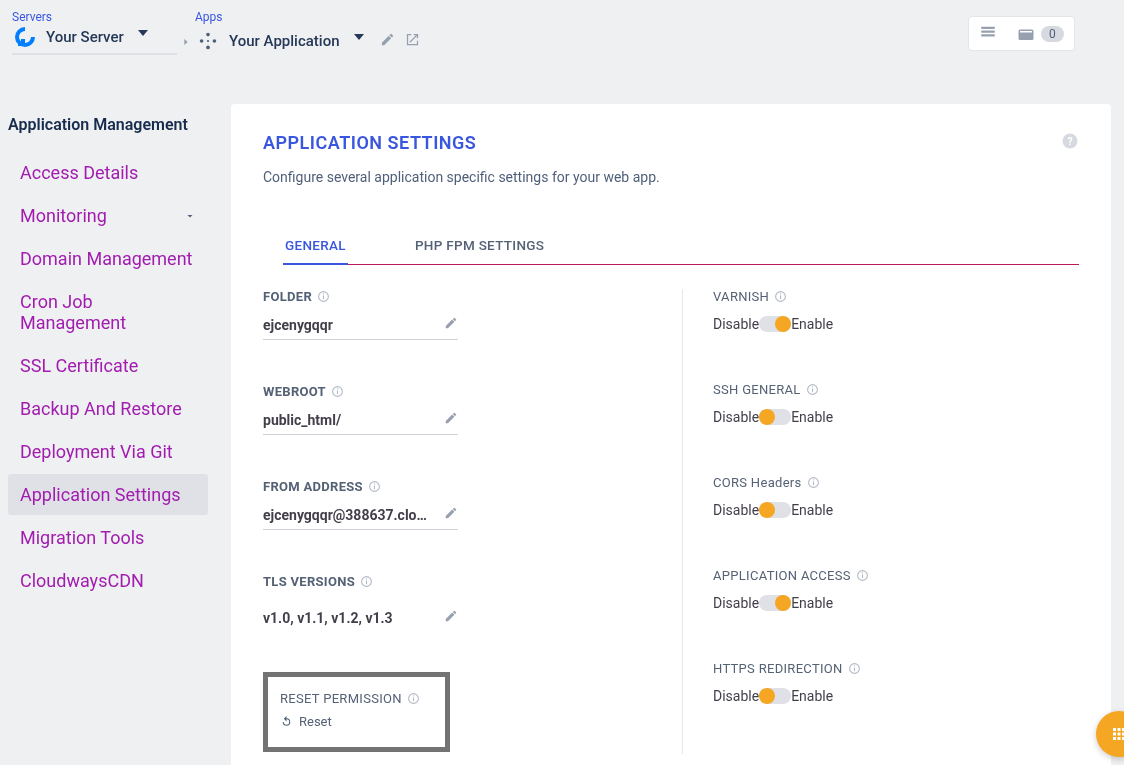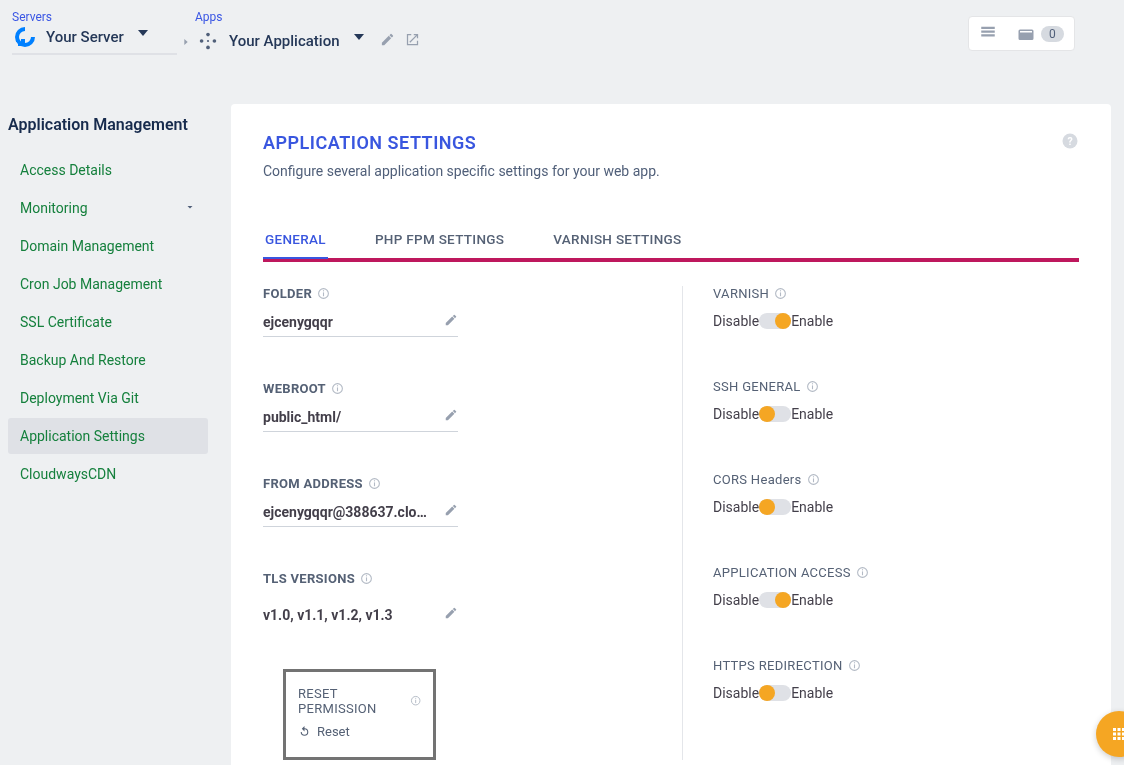--- a/index.html
+++ b/index.html
@@ -119,28 +119,28 @@
     }
     .sidebar h2 {
       font-size: 16px;
       font-weight: 600;
       color: #172b4d;
       margin-bottom: 18px;
       padding-left: 0px;
     }
     .side-item {
       padding: 10px 12px;
-      color: #15803d;
+      color: #a21caf;
       cursor: pointer;
       border-radius: 3px;
       margin-bottom: 2px;
       display: flex;
       justify-content: space-between;
       align-items: flex-end;
-      font-size: 14px;
+      font-size: 18px;
     }
     .side-item.active {
       background: #dfe1e6;
     }
     .chev svg { width:12px; height:12px; fill:#505f79;}
 
     
     .card {
       position: absolute;
       top: 104px;
@@ -156,33 +156,34 @@
       justify-content: space-between;
       align-items:flex-start;
     }
     .card-title {
       font-size: 18px;
       font-weight: 600;
       color: #3956df;
       letter-spacing: 0.5px;
     }
     .card-sub {
-      margin-top: 10px;
+      margin-top: 16px;
       font-size: 14px;
       color: #505f79;
     }
     .help-icon {
       width:18px; height:18px;
     }
 
     .tabs {
       display: flex;
       margin-top: 42px;
-      gap: 45px;
-      border-bottom: 4px solid #be185d;
+      gap: 65px;
+      border-bottom: 1px solid #be185d;
+      margin-left: 20px;
     }
     .tab {
       padding: 10px 2px;
       font-size: 13.5px;
       font-weight: 500;
       color: #556175;
       letter-spacing: 0.3px;
       cursor: pointer;
       margin-bottom: -1px;
     }
@@ -232,25 +233,24 @@
       font-size: 14px;
       color: #433f4a;
       white-space: nowrap;
       overflow: hidden;
       text-overflow: ellipsis;
       max-width: 170px;
     }
     .pencil svg{ width:14px; height:14px; fill:#97a0af; cursor:pointer;}
 
     .reset-box {
-      border: 3px solid #737373;
+      border: 5px solid #737373;
       padding: 14px 12px 18px 12px;
-      width: 153px;
+      width: 187px;
       margin-top: -4px;
-      margin-left: 20px;
     }
     .reset-link {
       display:flex;
       align-items:center;
       gap:6px;
       font-size:13px;
       color:#556175;
       margin-top:8px;
       cursor:pointer;
     }
@@ -390,20 +390,23 @@
   <div class="side-item">
       <span>Backup And Restore</span>
     </div>
   <div class="side-item">
       <span>Deployment Via Git</span>
     </div>
   <div class="side-item active">
       <span>Application Settings</span>
     </div>
   <div class="side-item">
+      <span>Migration Tools</span>
+    </div>
+  <div class="side-item">
       <span>CloudwaysCDN</span>
     </div>
 </nav>
 
 <section class="card">
   <div class="card-header">
     <div>
       <div class="card-title">APPLICATION SETTINGS</div>
       <div class="card-sub">Configure several application specific settings for your web app.</div>
     </div>
@@ -411,21 +414,20 @@
       <svg viewBox="0 0 24 24" width="18" height="18">
           <circle cx="12" cy="12" r="10" fill="#d6dae0"></circle>
           <text x="12" y="17" font-size="14" text-anchor="middle" fill="#fff" font-weight="700">?</text>
         </svg>
     </span>
   </div>
 
   <div class="tabs">
     <div class="tab active"><span>GENERAL</span></div>
     <div class="tab"><span>PHP FPM SETTINGS</span></div>
-    <div class="tab"><span>VARNISH SETTINGS</span></div>
   </div>
 
   <div class="content">
 
     <div class="col-left">
 
       <div class="field">
         <div class="field-label">
           <span>FOLDER</span>
           <span class="info-dot"><svg viewBox="0 0 24 24">

